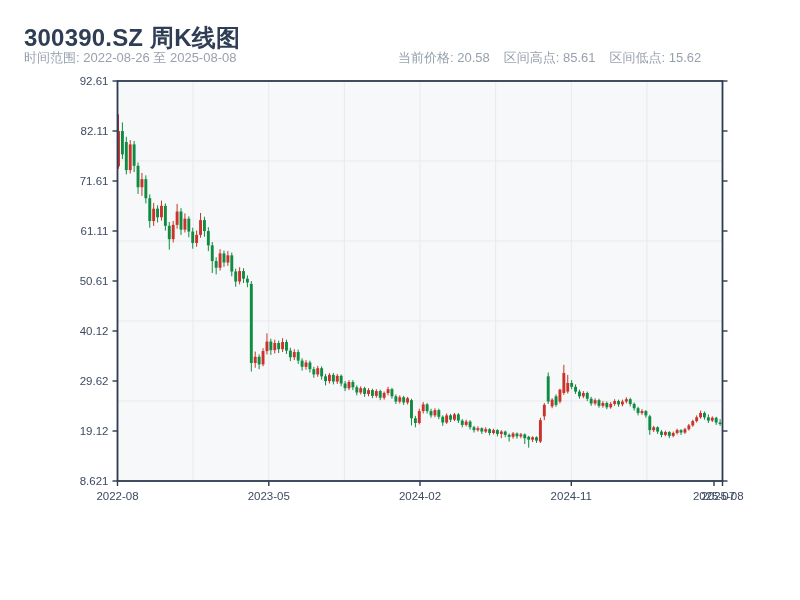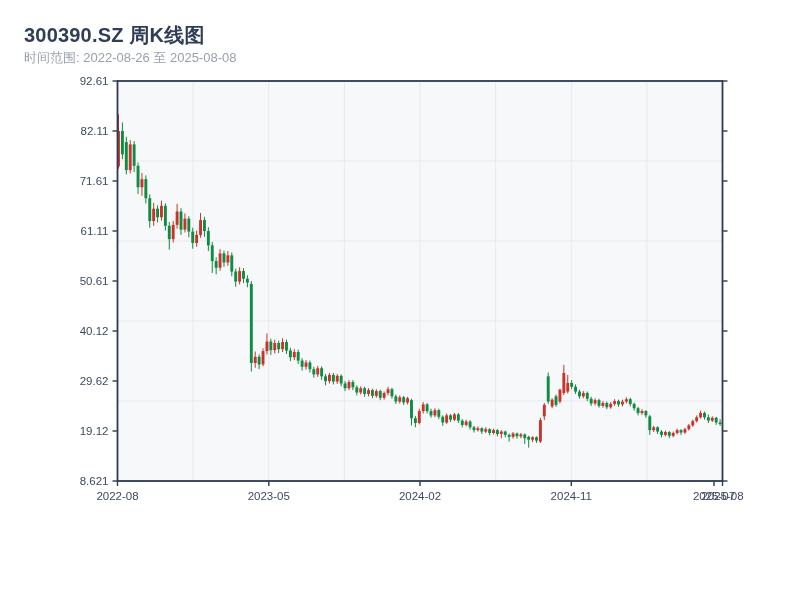--- a/index.html
+++ b/index.html
@@ -3,36 +3,37 @@
 <meta charset="utf-8">
 <style>
   html,body{margin:0;padding:0;background:#ffffff;}
   body{
     width:800px;height:600px;position:relative;overflow:hidden;
     font-family:"Liberation Sans","DejaVu Sans",sans-serif;
     -webkit-font-smoothing:antialiased;
   }
   .page-title{
     position:absolute;left:24px;top:22px;
-    font-size:20px;font-weight:700;color:#2f3e55;letter-spacing:.2px;
+    font-size:24px;font-weight:700;color:#2f3e55;letter-spacing:.2px;
   }
   .sub-row{position:absolute;left:0;top:49px;width:800px;height:16px;font-size:13px;color:#97a1ad;}
   .subtitle{position:absolute;left:24px;top:0;}
   .stats{position:absolute;left:398px;top:0;white-space:pre;}
   .stats span{margin-right:14px;}
   #chart-wrap{position:absolute;left:0;top:0;width:800px;height:520px;}
   svg text{font-family:"Liberation Sans","DejaVu Sans",sans-serif;}
 </style>
 </head>
 <body>
 
 <div class="page-title">300390.SZ 周K线图</div>
 
 <div class="sub-row">
   <div class="subtitle">时间范围: 2022-08-26 至 2025-08-08</div>
+  <div class="stats"><span>当前价格: 20.58</span><span>区间高点: 85.61</span><span>区间低点: 15.62</span></div>
 </div>
 
 <div id="chart-wrap">
   <svg id="kline-svg" width="800" height="600" viewBox="0 0 800 600">
       <rect x="117.5" y="81" width="605" height="400" fill="#f7f8f9"></rect>
       <line x1="117.5" x2="722.5" y1="161" y2="161" stroke="#e7e9ed" stroke-width="1"></line>
       <line x1="117.5" x2="722.5" y1="241" y2="241" stroke="#e7e9ed" stroke-width="1"></line>
       <line x1="117.5" x2="722.5" y1="321" y2="321" stroke="#e7e9ed" stroke-width="1"></line>
       <line x1="117.5" x2="722.5" y1="401" y2="401" stroke="#e7e9ed" stroke-width="1"></line>
       <line x1="117.5" x2="722.5" y1="481" y2="481" stroke="#e7e9ed" stroke-width="1"></line>

